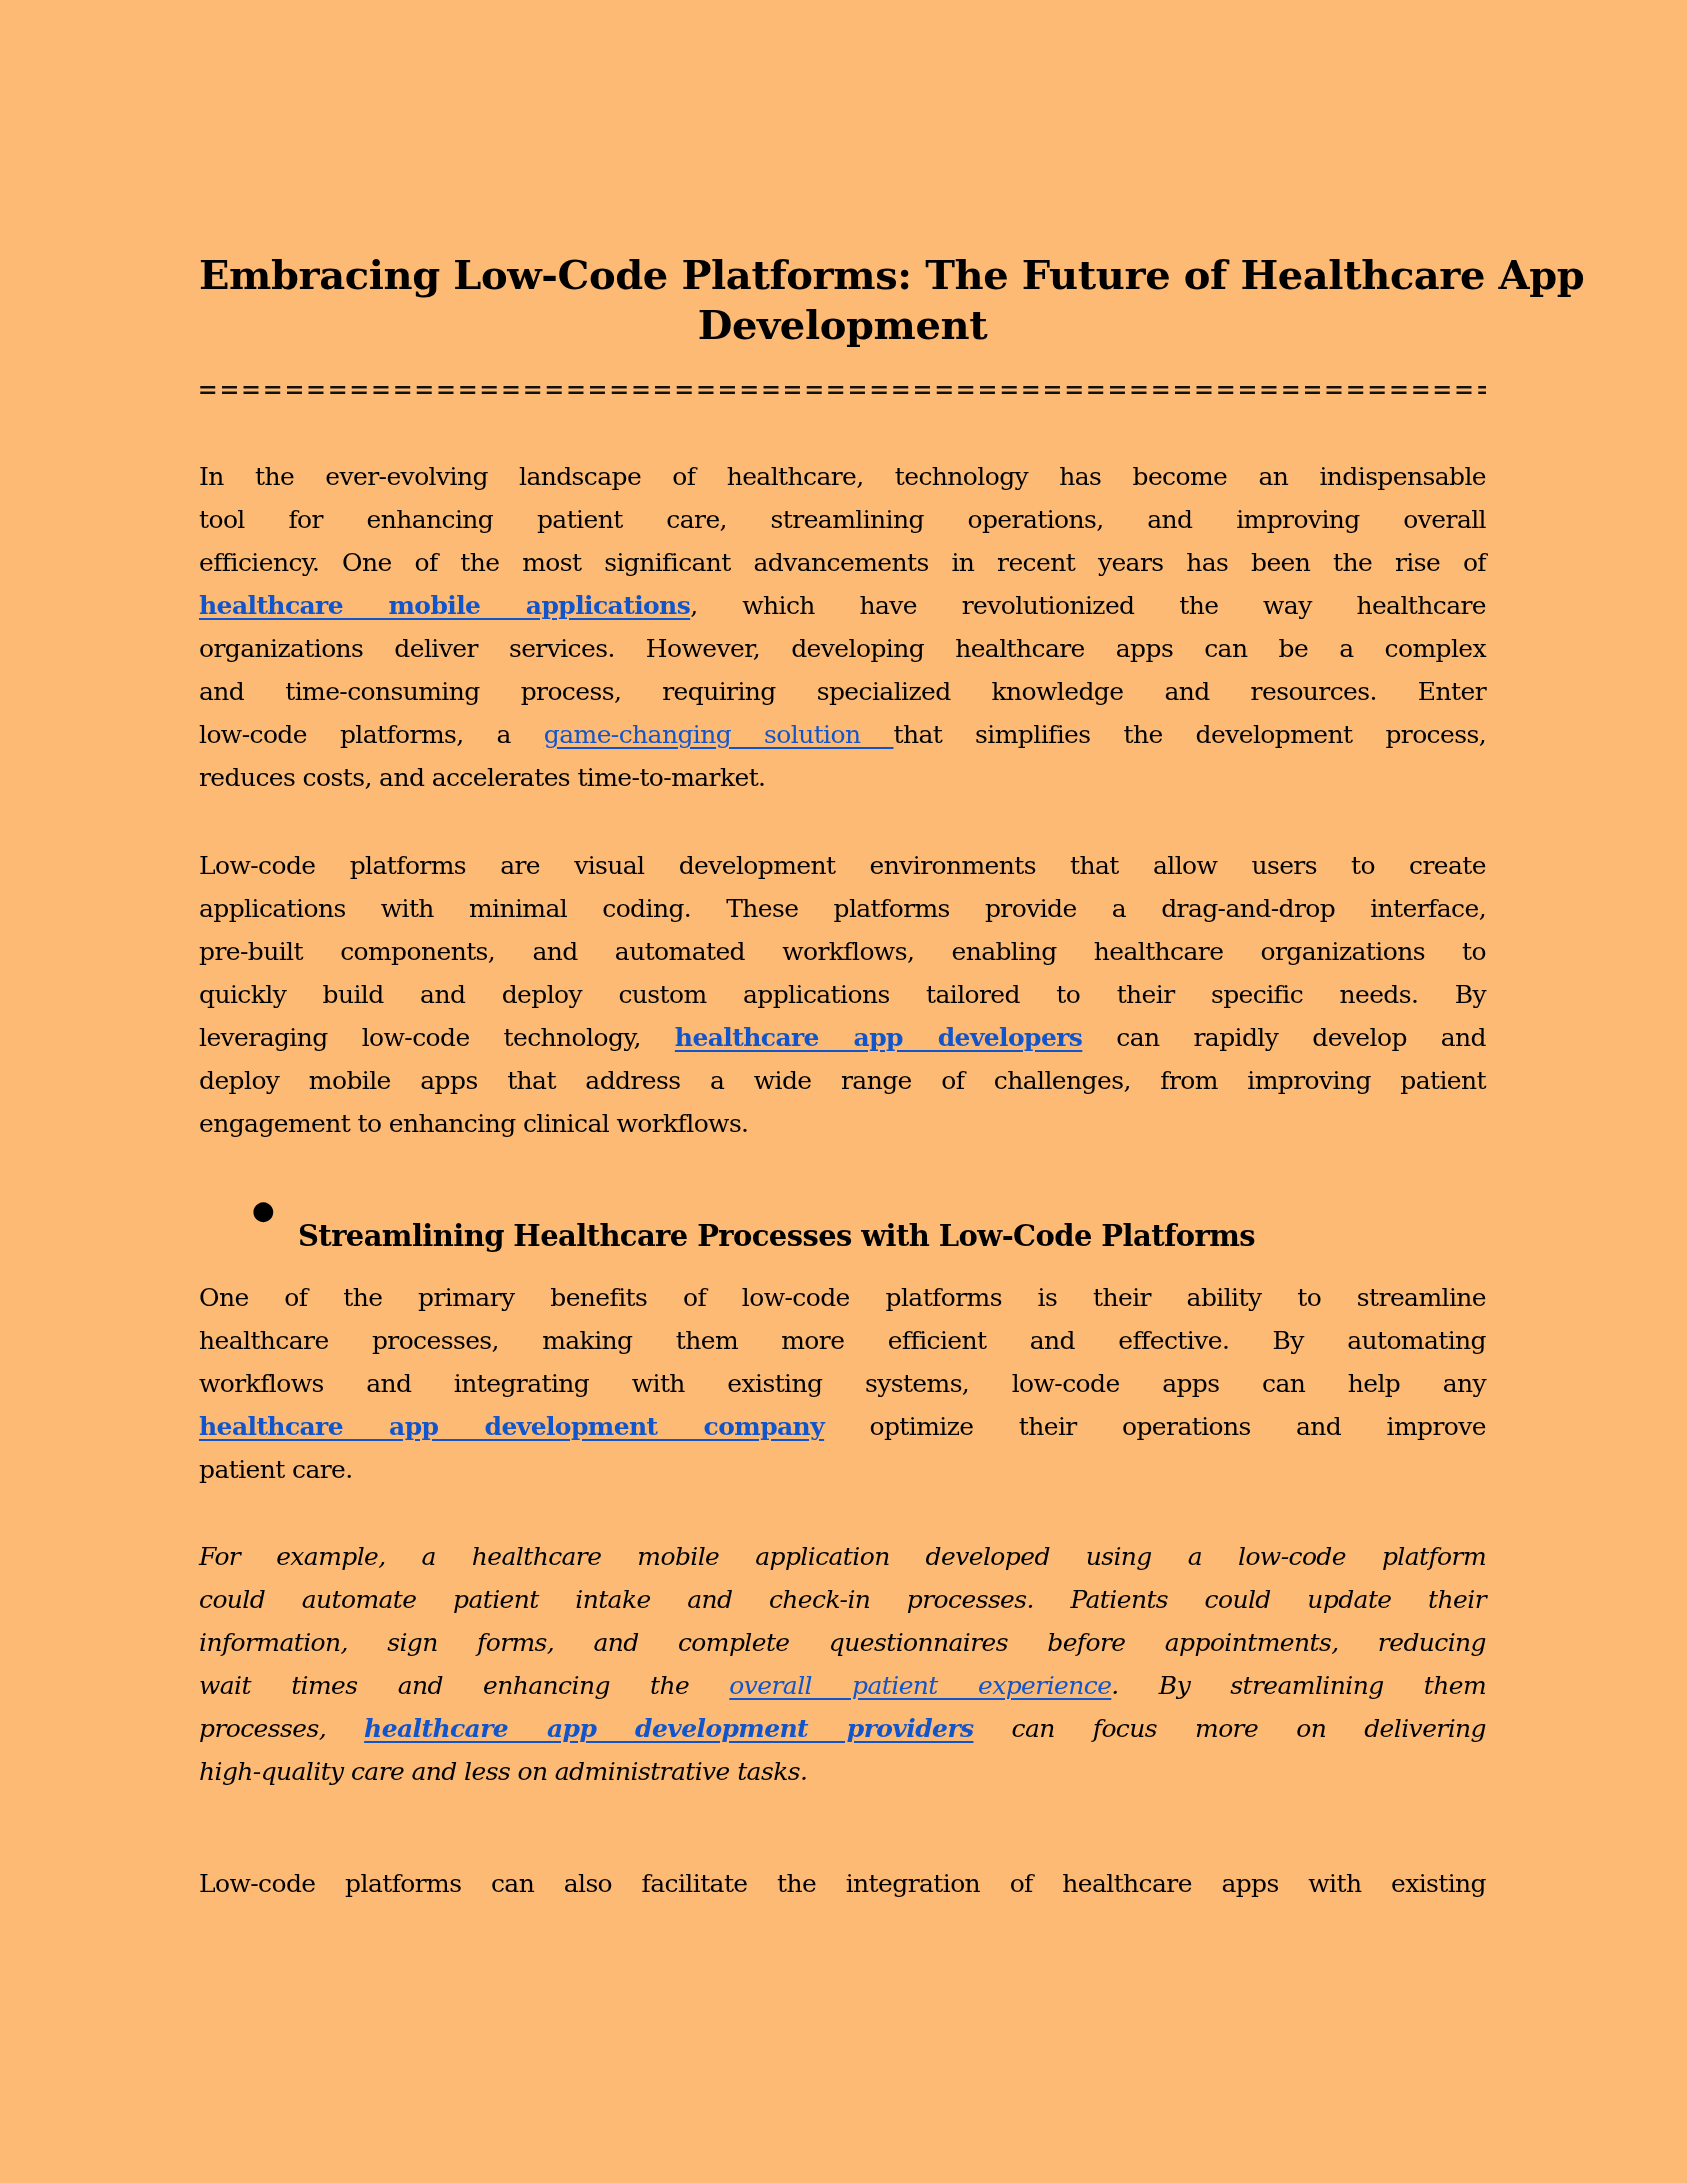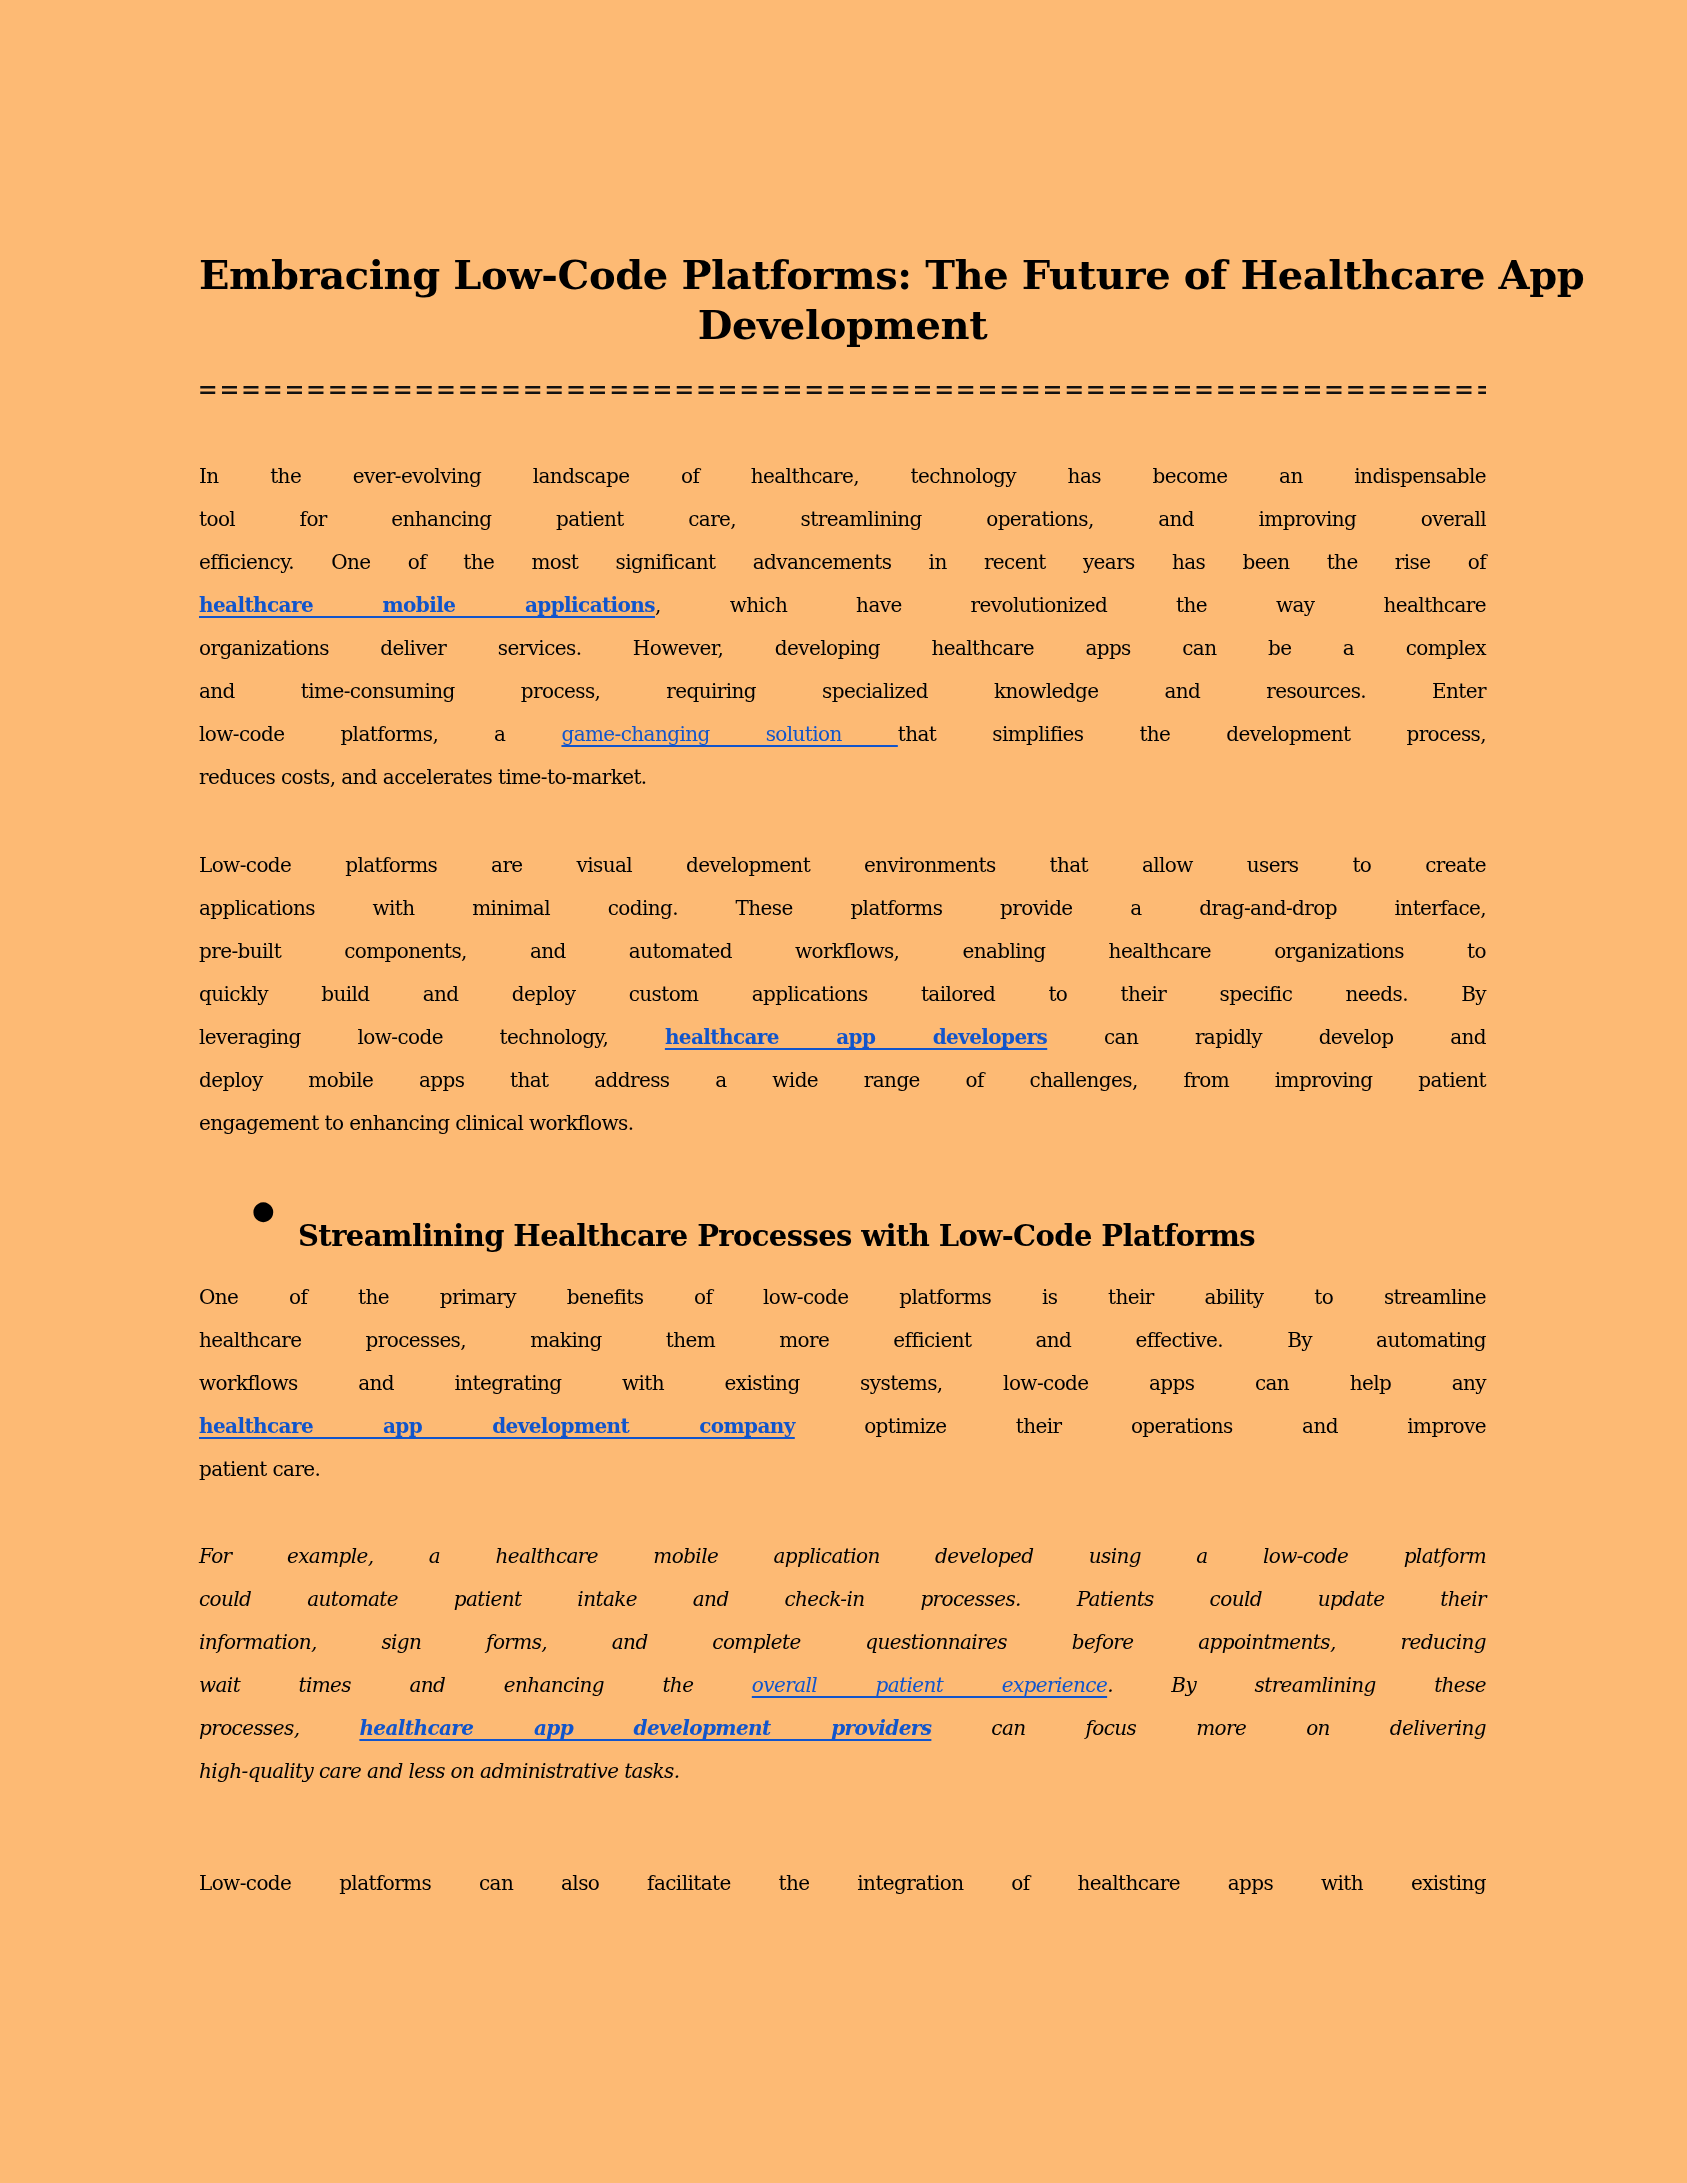--- a/index.html
+++ b/index.html
@@ -46,21 +46,21 @@
     overflow: hidden;
     font-family: "DejaVu Sans Mono", "Liberation Mono", monospace;
     letter-spacing: 4.2px;
     color: #111;
     text-align: center;
   }
   .para {
     position: absolute;
     left: 199px;
     width: 1287px;
-    font-size: 20px;
+    font-size: 25px;
     line-height: 43px;
     letter-spacing: -0.6px;
   }
   .para .line {
     display: block;
     height: 43px;
     white-space: nowrap;
     text-align: justify;
     text-align-last: justify;
   }
@@ -141,21 +141,21 @@
       <span class="line"><span>One of the primary benefits of low-code platforms is their ability to streamline</span></span>
       <span class="line"><span>healthcare processes, making them more efficient and effective. By automating</span></span>
       <span class="line"><span>workflows and integrating with existing systems, low-code apps can help any</span></span>
       <span class="line"><a class="link bold" style="color: rgb(17, 85, 204);">healthcare app development company</a><span> optimize their operations and improve</span></span>
       <span class="line last"><span>patient care.</span></span>
     </div>
   <div class="para italic" id="p3" style="top:1535px;">
       <span class="line"><span>For example, a healthcare mobile application developed using a low-code platform</span></span>
       <span class="line"><span>could automate patient intake and check-in processes. Patients could update their</span></span>
       <span class="line"><span>information, sign forms, and complete questionnaires before appointments, reducing</span></span>
-      <span class="line"><span>wait times and enhancing the </span><a class="link" style="color: rgb(17, 85, 204);">overall patient experience</a><span>. By streamlining these</span></span>
+      <span class="line"><span>wait times and enhancing the </span><a class="link" style="color: rgb(17, 85, 204);">overall patient experience</a><span>. By streamlining them</span></span>
       <span class="line"><span>processes, </span><a class="link bold" style="color: rgb(17, 85, 204);">healthcare app development providers</a><span> can focus more on delivering</span></span>
       <span class="line last"><span>high-quality care and less on administrative tasks.</span></span>
     </div>
   <div class="para" id="p4" style="top:1838px;margin-top:24px;">
       <span class="line"><span>Low-code platforms can also facilitate the integration of healthcare apps with existing</span></span>
     </div>
 
 </div>
 
 

